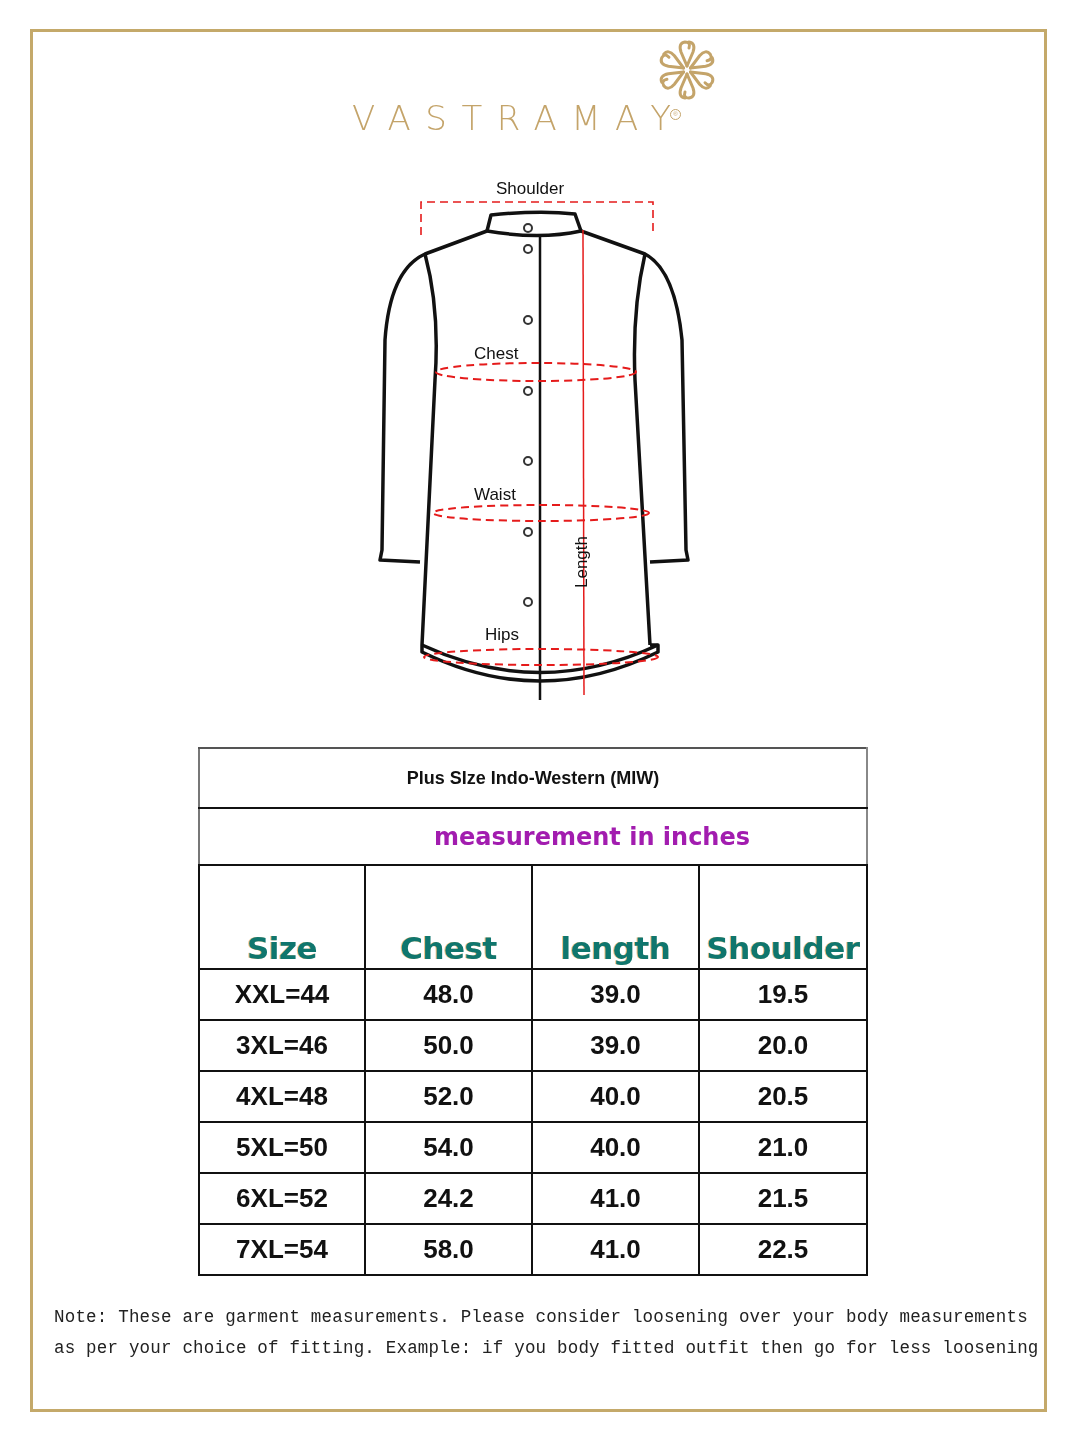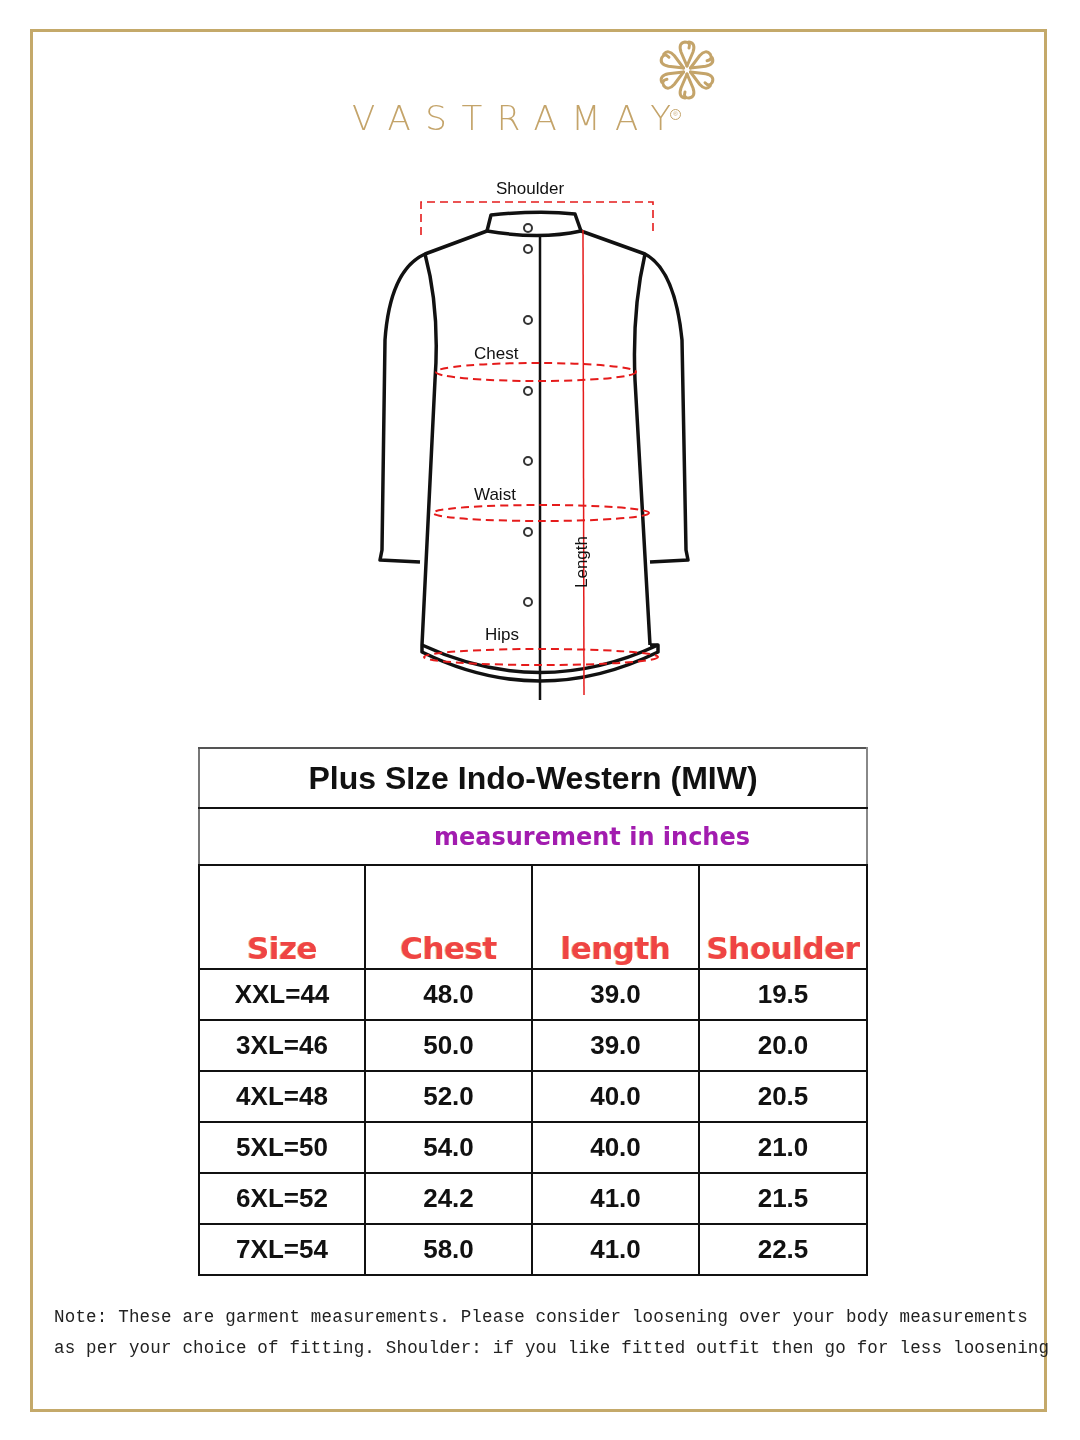--- a/index.html
+++ b/index.html
@@ -25,29 +25,29 @@
     .diag-label { position: absolute; font-size: 17px; color: #111; }
 
     table.size-chart {
       position: absolute; left: 198px; top: 747px; width: 668px; border-collapse: collapse;
       table-layout: fixed;
     }
     .size-chart td {
       border: 2.5px solid #111; text-align: center; padding: 0; color: #111;
     }
     .size-chart .title-cell {
-      height: 58px; font-size: 32px; font-weight: bold; border-top-color: #555; border-left-color: #777; border-right-color: #888;
+      height: 58px; font-size: 18px; font-weight: bold; border-top-color: #555; border-left-color: #777; border-right-color: #888;
     }
     .size-chart .sub-cell {
       height: 55px; font-family: "DejaVu Sans", sans-serif; font-size: 24px; font-weight: bold;
       color: #a21caf; text-align: left; padding-left: 234px; border-left-color: #777; border-right-color: #888;
     }
     .size-chart .head-cell {
       height: 100px; vertical-align: bottom; padding-bottom: 2px;
-      font-family: "DejaVu Sans", sans-serif; font-size: 31px; font-weight: bold; color: #ef4444;
+      font-family: "DejaVu Sans", sans-serif; font-size: 31px; font-weight: bold; color: #0f766e;
       text-shadow: -1px 0 0 rgba(230,140,30,0.55);
       letter-spacing: -0.5px;
       border-radius: 16px;
     }
     .size-chart .data-cell {
       height: 49px; font-size: 26px; font-weight: bold; color: #111;
     }
     .size-chart .data-cell.size-col { font-size: 26px; }
     .note {
       position: absolute; left: 54px; top: 1302px; width: 966px; font-family: Liberation Mono, monospace;
@@ -174,14 +174,14 @@
     <td class="data-cell size-col">7XL=54</td>
     <td class="data-cell">58.0</td>
     <td class="data-cell">41.0</td>
     <td class="data-cell">22.5</td>
   </tr>
 </tbody>
   </table>
 
 <div class="note">
   <span class="l1">Note: These are garment measurements. Please consider loosening over your body measurements</span>
-  <span class="l2">as per your choice of fitting. Shoulder: if you like fitted outfit then go for less loosening</span>
+  <span class="l2">as per your choice of fitting. Example: if you body fitted outfit then go for less loosening</span>
 </div>
 
 </body></html>

